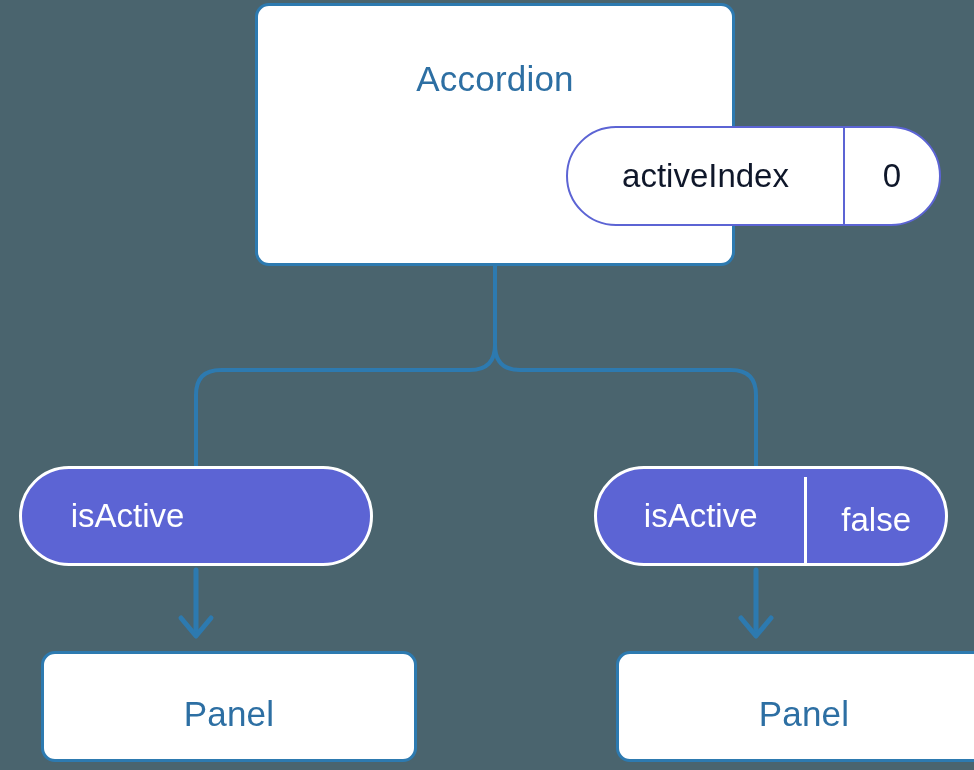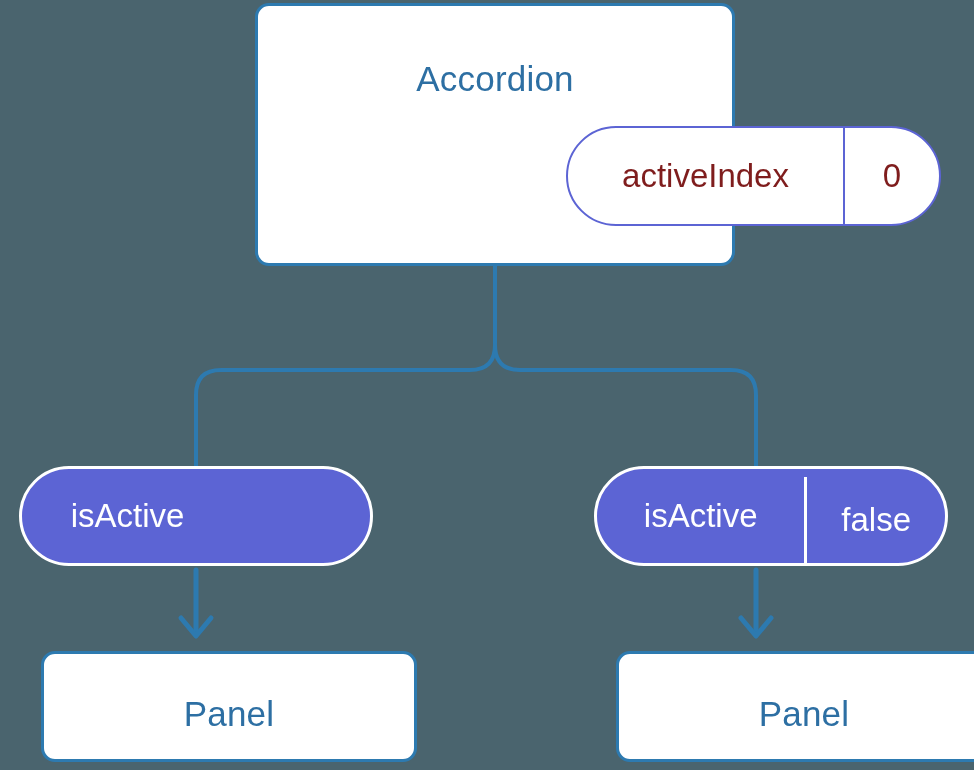--- a/index.html
+++ b/index.html
@@ -91,21 +91,21 @@
     white-space: nowrap;
   }
 
   
   .pill.outlined {
     background: #ffffff;
     border: 2px solid #5c64d4;
   }
   .pill.outlined .pill-key,
   .pill.outlined .pill-value {
-    color: #7f1d1d;
+    color: #0f172a;
     font-size: 33px;
   }
   .pill.outlined .pill-value {
     border-left: 2px solid #5c64d4;
   }
 
   #state-pill-activeindex {
     left: 308px;
     top: 120px;
     width: 375px;

